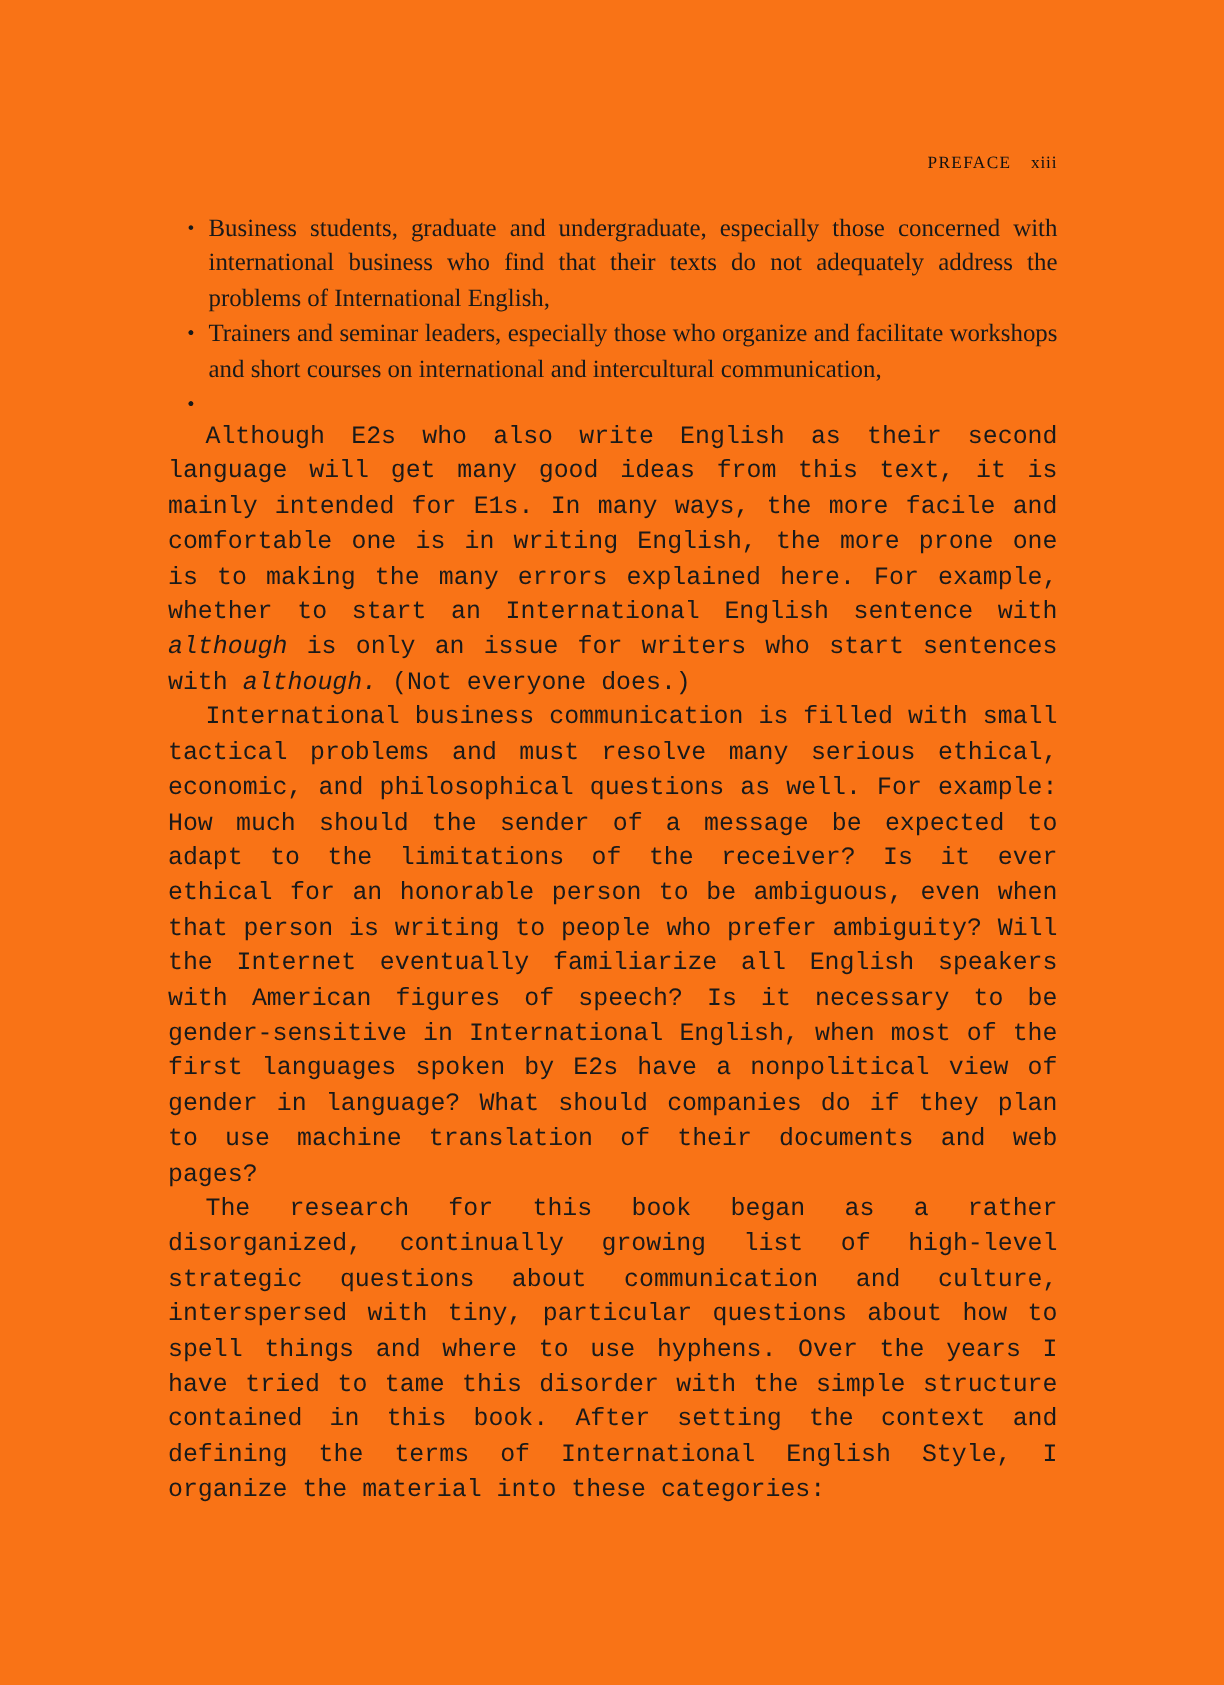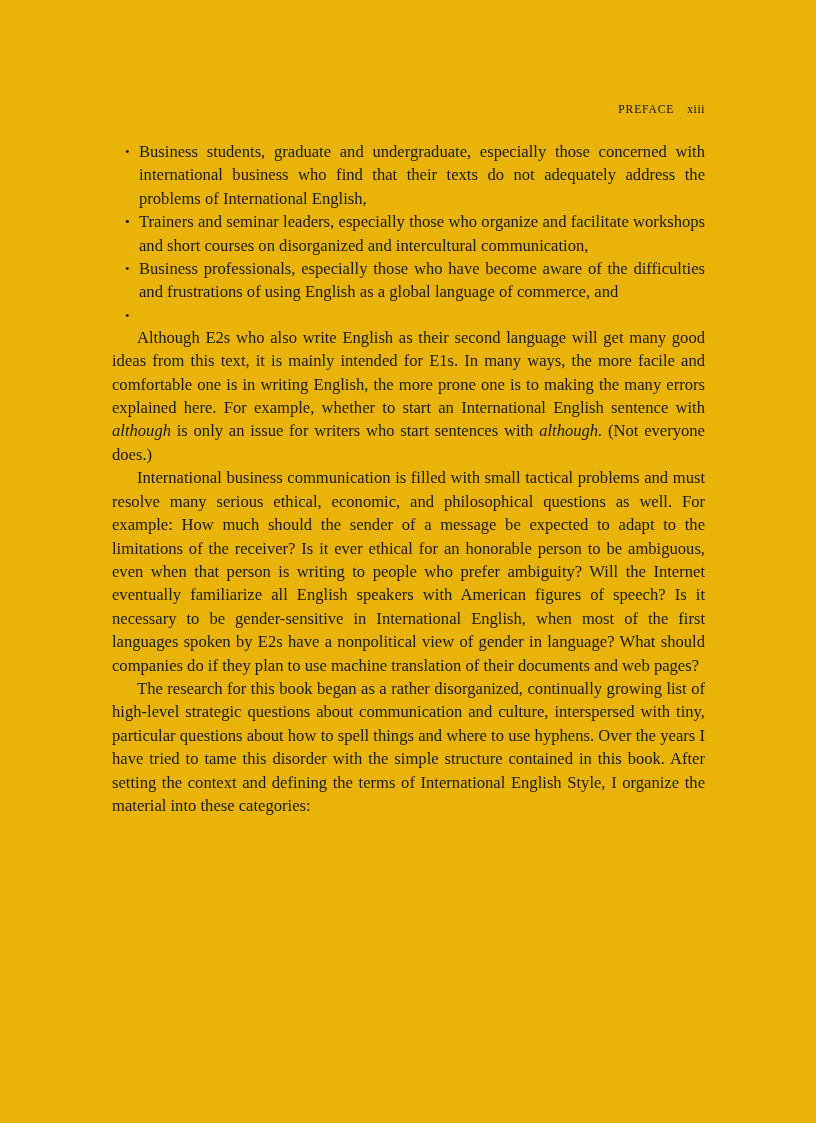--- a/index.html
+++ b/index.html
@@ -4,21 +4,21 @@
 <style>
   html, body {
     margin: 0;
     padding: 0;
     background: #ffffff;
   }
   .page {
     position: relative;
     width: 816px;
     height: 1123px;
-    background: #eab308;
+    background: #f97316;
     margin: 0 auto;
     overflow: hidden;
     font-family: "Liberation Serif", "DejaVu Serif", serif;
     color: #1a1a1a;
     -webkit-font-smoothing: antialiased;
   }
 
   
   .running-head {
     position: absolute;
@@ -78,20 +78,21 @@
 
   
   .body-para {
     font-size: 16.6px;
     line-height: 23.4px;
     text-align: justify;
     text-justify: inter-word;
     margin: 0;
     text-indent: 25px;
     hyphens: none;
+    font-family: Liberation Mono, monospace;
   }
   .body-para.first-after-list {
     margin-top: 22px;
   }
   .body-para em {
     font-style: italic;
   }
 </style>
 </head>
 <body>
@@ -107,25 +108,24 @@
     <ul class="bullet-list">
       <li>
         <span class="bullet-mark">•</span>
         <span>Business students, graduate and undergraduate, especially those concerned with international business who find that their texts do not adequately address the problems of International English,</span>
       </li>
       <li>
         <span class="bullet-mark">•</span>
       </li>
       <li>
         <span class="bullet-mark">•</span>
-        <span>Trainers and seminar leaders, especially those who organize and facilitate workshops and short courses on disorganized and intercultural communication,</span>
+        <span>Trainers and seminar leaders, especially those who organize and facilitate workshops and short courses on international and intercultural communication,</span>
       </li>
       <li>
         <span class="bullet-mark">•</span>
-        <span>Business professionals, especially those who have become aware of the difficulties and frustrations of using English as a global language of commerce, and</span>
       </li>
       <li>
         <span class="bullet-mark">•</span>
       </li>
     </ul>
 
     <p class="body-para first-after-list"><span>Although E2s who also write English as their second language will get many good ideas from this text, it is mainly intended for E1s. In many ways, the more facile and comfortable one is in writing English, the more prone one is to making the many errors explained here. For example, whether to start an International English sentence with </span><em>although</em><span> is only an issue for writers who start sentences with </span><em>although.</em><span> (Not everyone does.)</span></p>
 
     <p class="body-para">International business communication is filled with small tactical problems and must resolve many serious ethical, economic, and philosophical questions as well. For example: How much should the sender of a message be expected to adapt to the limitations of the receiver? Is it ever ethical for an honorable person to be ambiguous, even when that person is writing to people who prefer ambiguity? Will the Internet eventually familiarize all English speakers with American figures of speech? Is it necessary to be gender-sensitive in International English, when most of the first languages spoken by E2s have a nonpolitical view of gender in language? What should companies do if they plan to use machine translation of their documents and web pages?</p>
 

